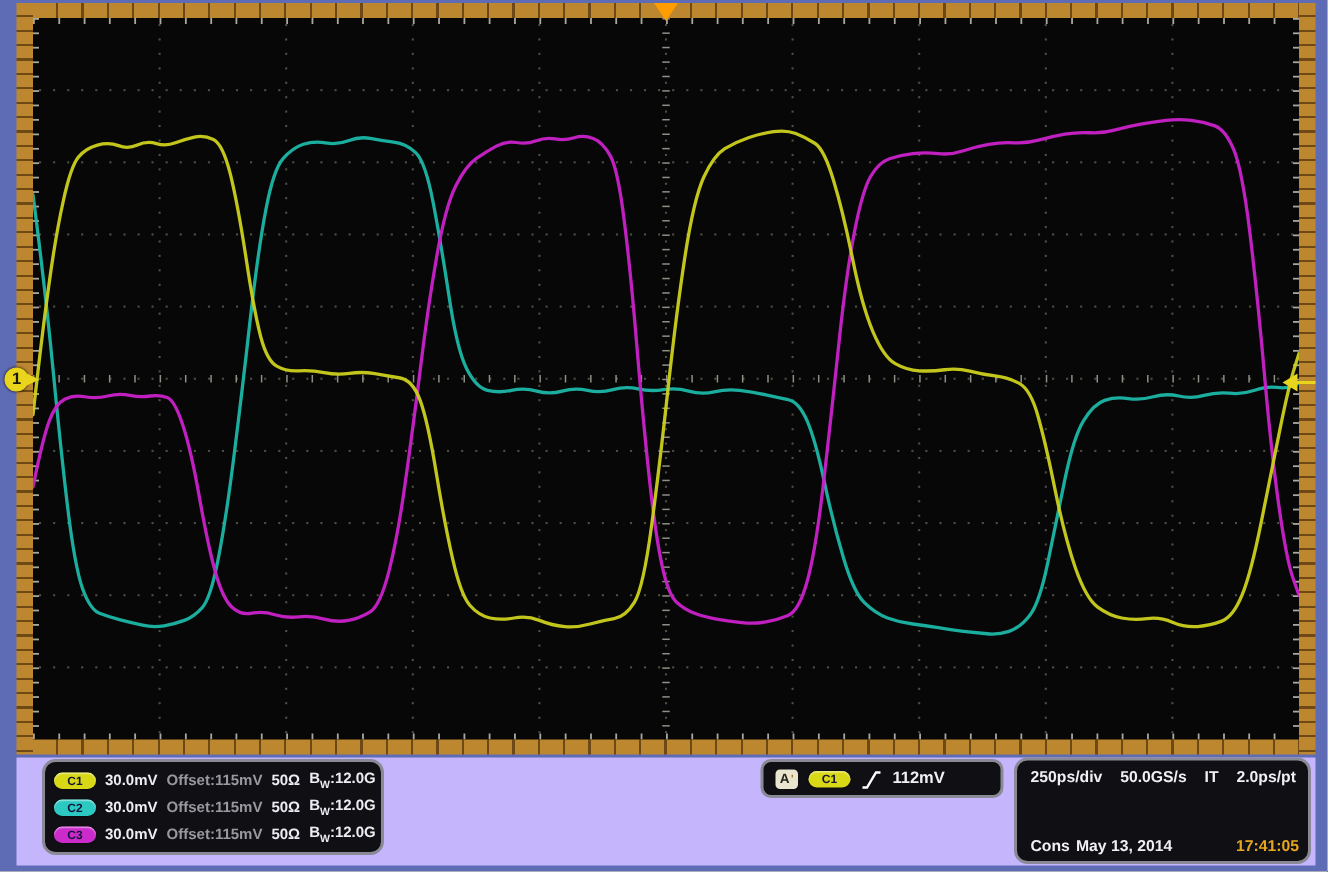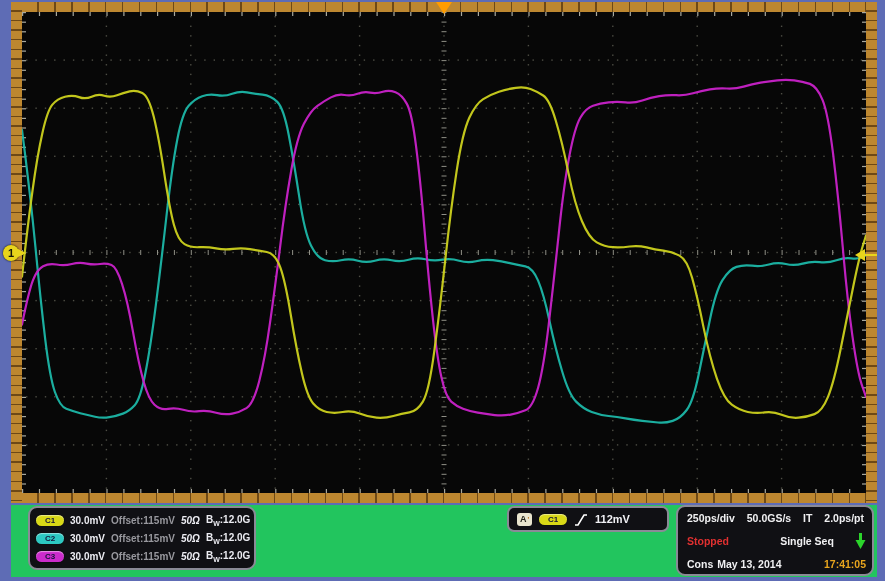--- a/index.html
+++ b/index.html
@@ -25,30 +25,30 @@
                background:#e8d51c;color:#18180a;font-size:11px;font-weight:bold;
                text-align:center;line-height:16px;box-shadow:0 0 2px #000;}
   .mark-tri{position:absolute;left:15px;top:4px;width:0;height:0;border-top:4px solid transparent;
             border-bottom:4px solid transparent;border-left:8px solid #e8d51c;}
   #trig-level{position:absolute;width:22px;height:12px;z-index:5;}
   .tl-tri{position:absolute;left:0;top:0;width:0;height:0;border-top:6px solid transparent;
           border-bottom:6px solid transparent;border-right:10px solid #e8d51c;}
   .tl-tail{position:absolute;left:9px;top:5px;width:13px;height:2.5px;background:#e8d51c;}
 
   
-  .statusbar{position:absolute;left:11px;top:505px;width:866px;height:72px;background:#22c55e;}
+  .statusbar{position:absolute;left:11px;top:505px;width:866px;height:72px;background:#c4b5fd;}
   .panel{border:2px solid #8a8a96;border-radius:9px;background:#101014;box-sizing:border-box;position:absolute;}
 
   .chbox{left:17px;top:1px;width:228px;height:64px;padding:4px 6px;display:flex;
          flex-direction:column;justify-content:space-between;}
   .chrow{display:flex;align-items:center;gap:6px;height:16px;font-size:10px;font-weight:bold;color:#ececf2;}
   .pill{display:inline-flex;align-items:center;justify-content:center;width:28px;height:11px;
         border-radius:6px;color:#14143a;font-size:8px;font-weight:bold;flex:none;
         box-shadow:inset 0 1px 1px rgba(255,255,255,.5), 0 0 1px #000;}
-  .scale{width:44px;text-align:center;} .off{width:90px;color:#98989e;} .imp{width:33px;font-style:italic;}
+  .scale{width:44px;text-align:center;} .off{width:90px;color:#98989e;} .imp{width:33px;}
   .bw sub{font-size:7px;}
 
   .trigbox{left:496px;top:1px;width:162px;height:26px;border-radius:7px;display:flex;
            align-items:center;gap:7px;padding:0 8px;font-size:11px;font-weight:bold;color:#f0f0f4;}
   .abadge{width:15px;height:13px;background:#e9e5cf;color:#23231a;border-radius:3px;font-size:9px;
           font-weight:bold;display:inline-flex;align-items:center;justify-content:center;flex:none;}
   .abadge sup{font-size:7px;color:#b06a10;margin-left:1px;}
   .slope{flex:none;}
 
   .acqbox{left:665px;top:0;width:198px;height:71px;padding:4px 6px 3px 9px;font-size:10.5px;
@@ -1694,28 +1694,20 @@
       <span class="lvl">112mV</span>
     </div>
 
     <div class="panel acqbox">
       <div class="aline l1">
         <span>250ps/div</span>
         <span>50.0GS/s</span>
         <span>IT</span>
         <span>2.0ps/pt</span>
       </div>
-      <div class="aline l2">
-        <span class="stopped">Stopped</span>
-        <span class="mode">Single Seq</span>
-        <svg class="dn-arrow" width="11" height="16">
-          <rect x="4" y="0" width="3" height="8" fill="#2bd42b"></rect>
-          <polygon points="0.5,7 10.5,7 5.5,16" fill="#2bd42b"></polygon>
-        </svg>
-      </div>
       <div class="aline l4">
         <span>Cons</span>
         <span class="date">May 13, 2014</span>
         <span class="time">17:41:05</span>
       </div>
     </div>
 
   </div>
 </div>
 

